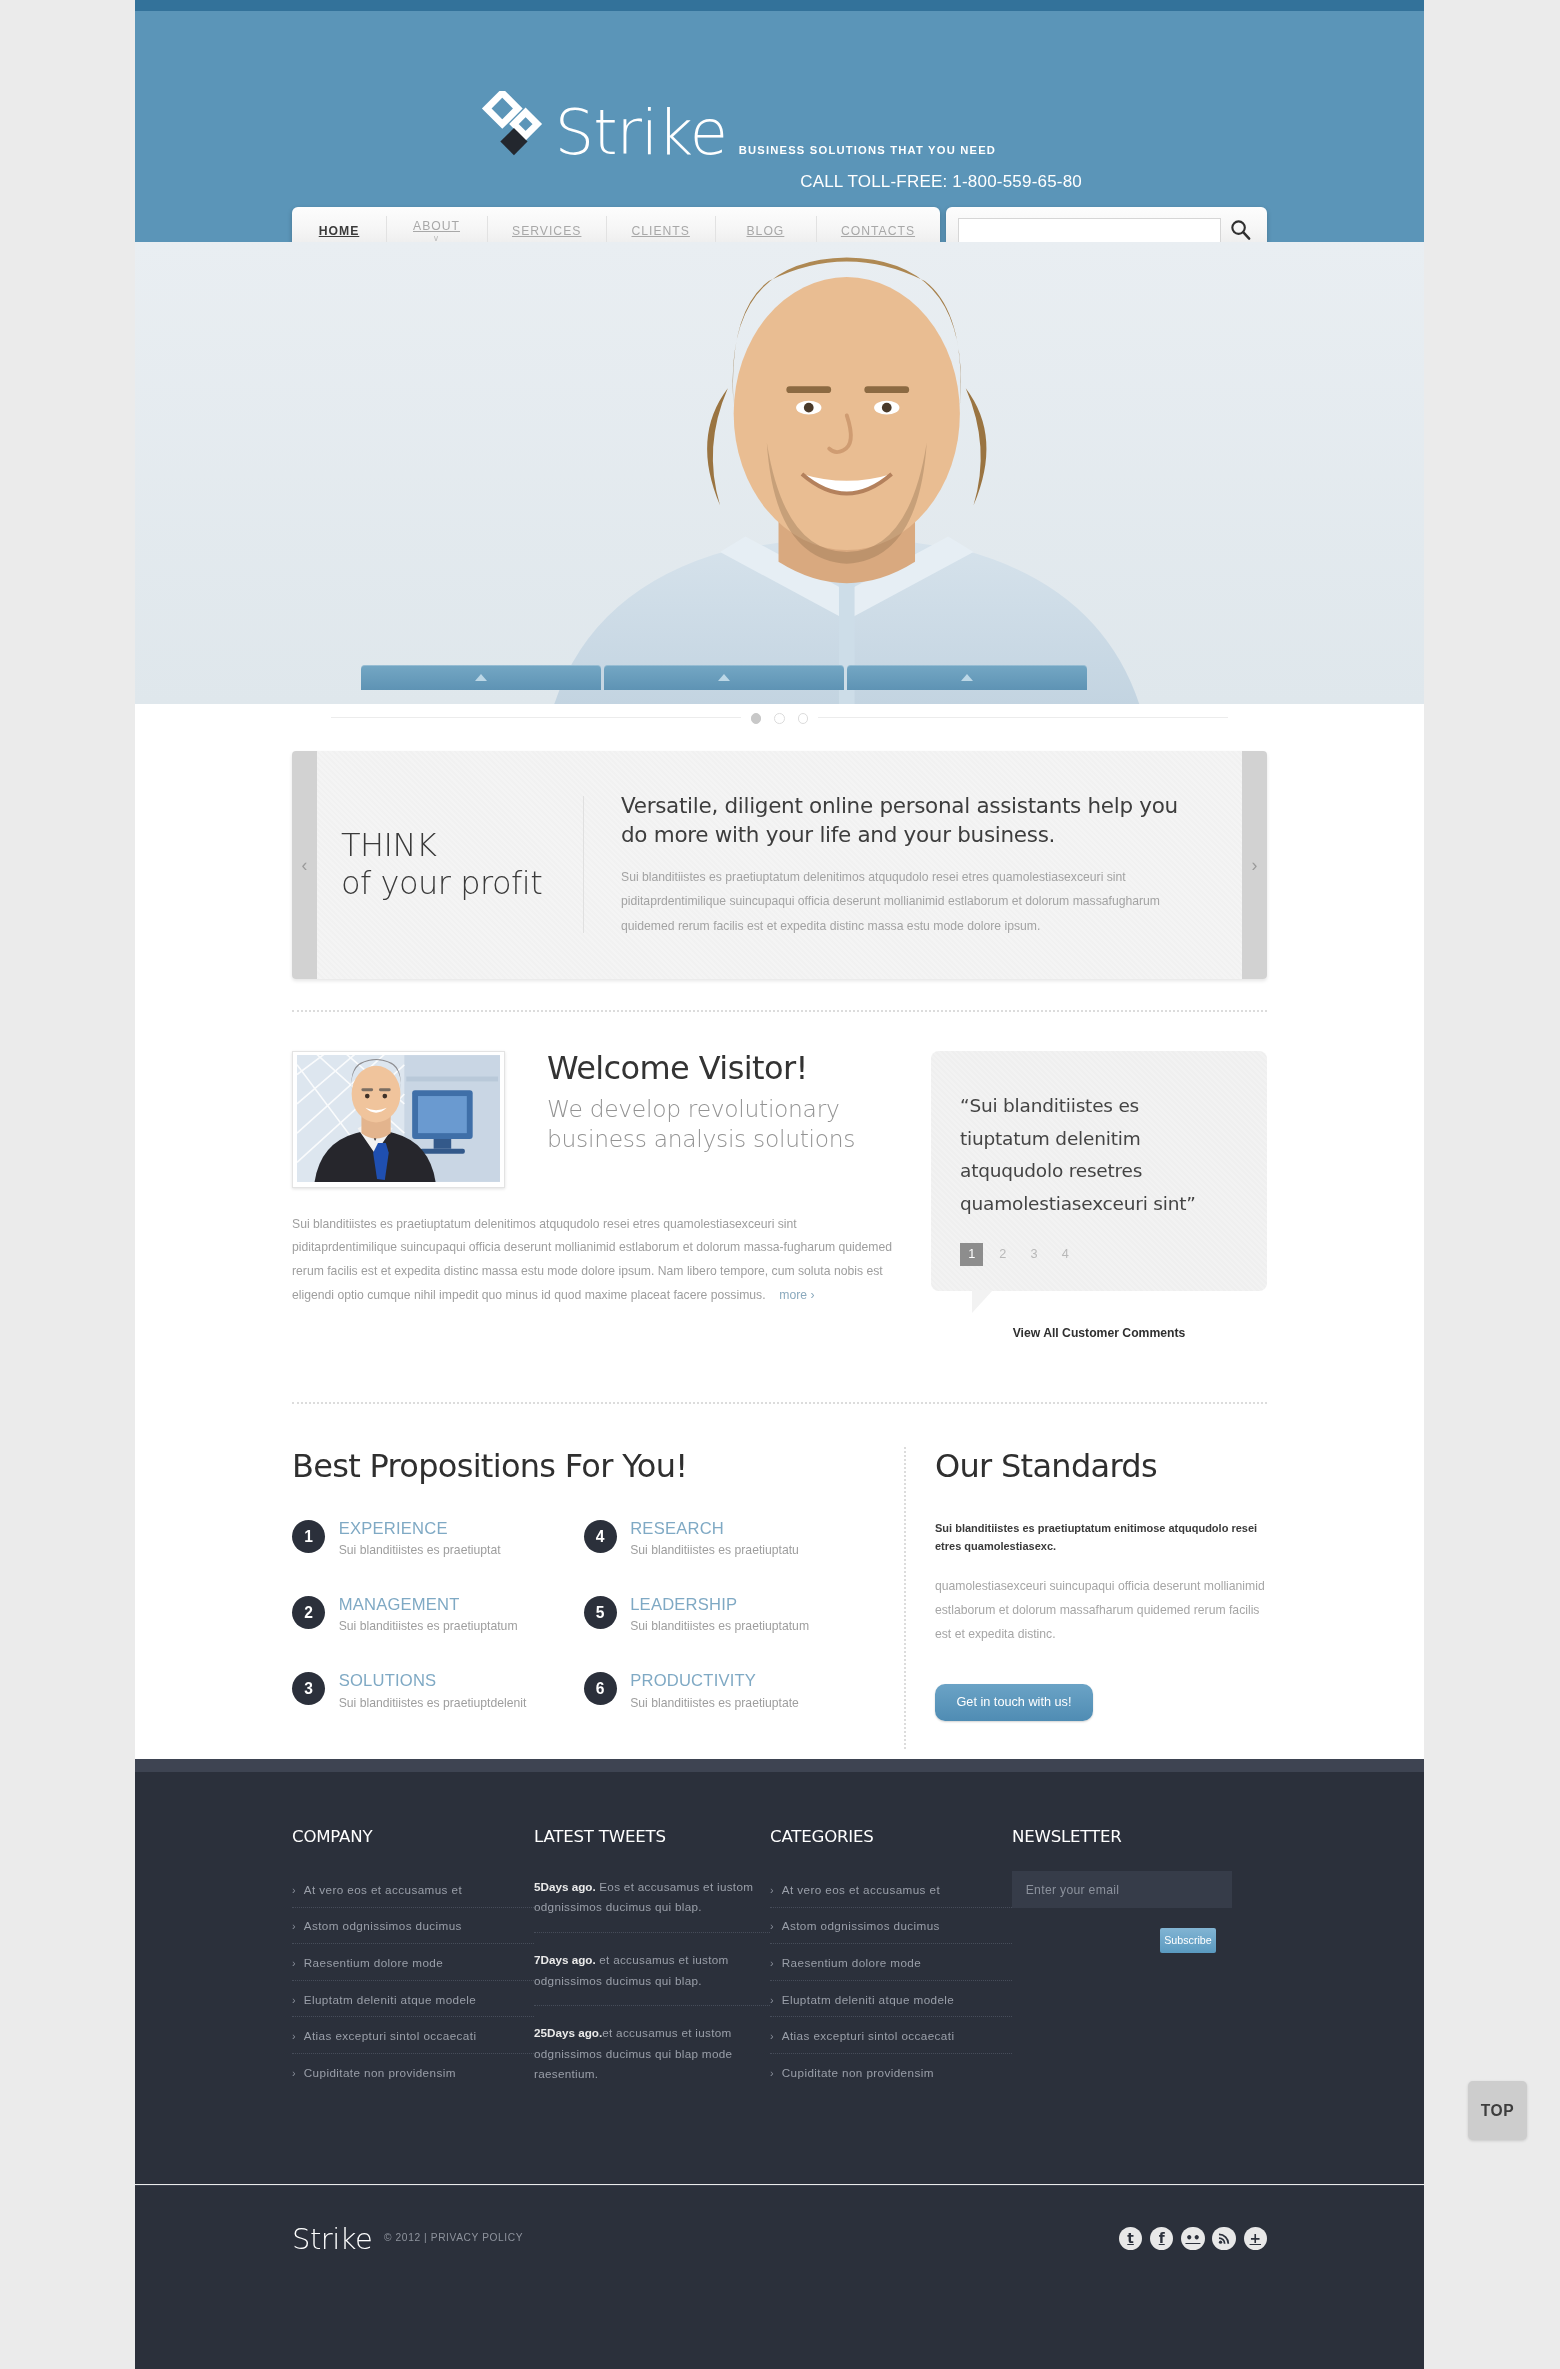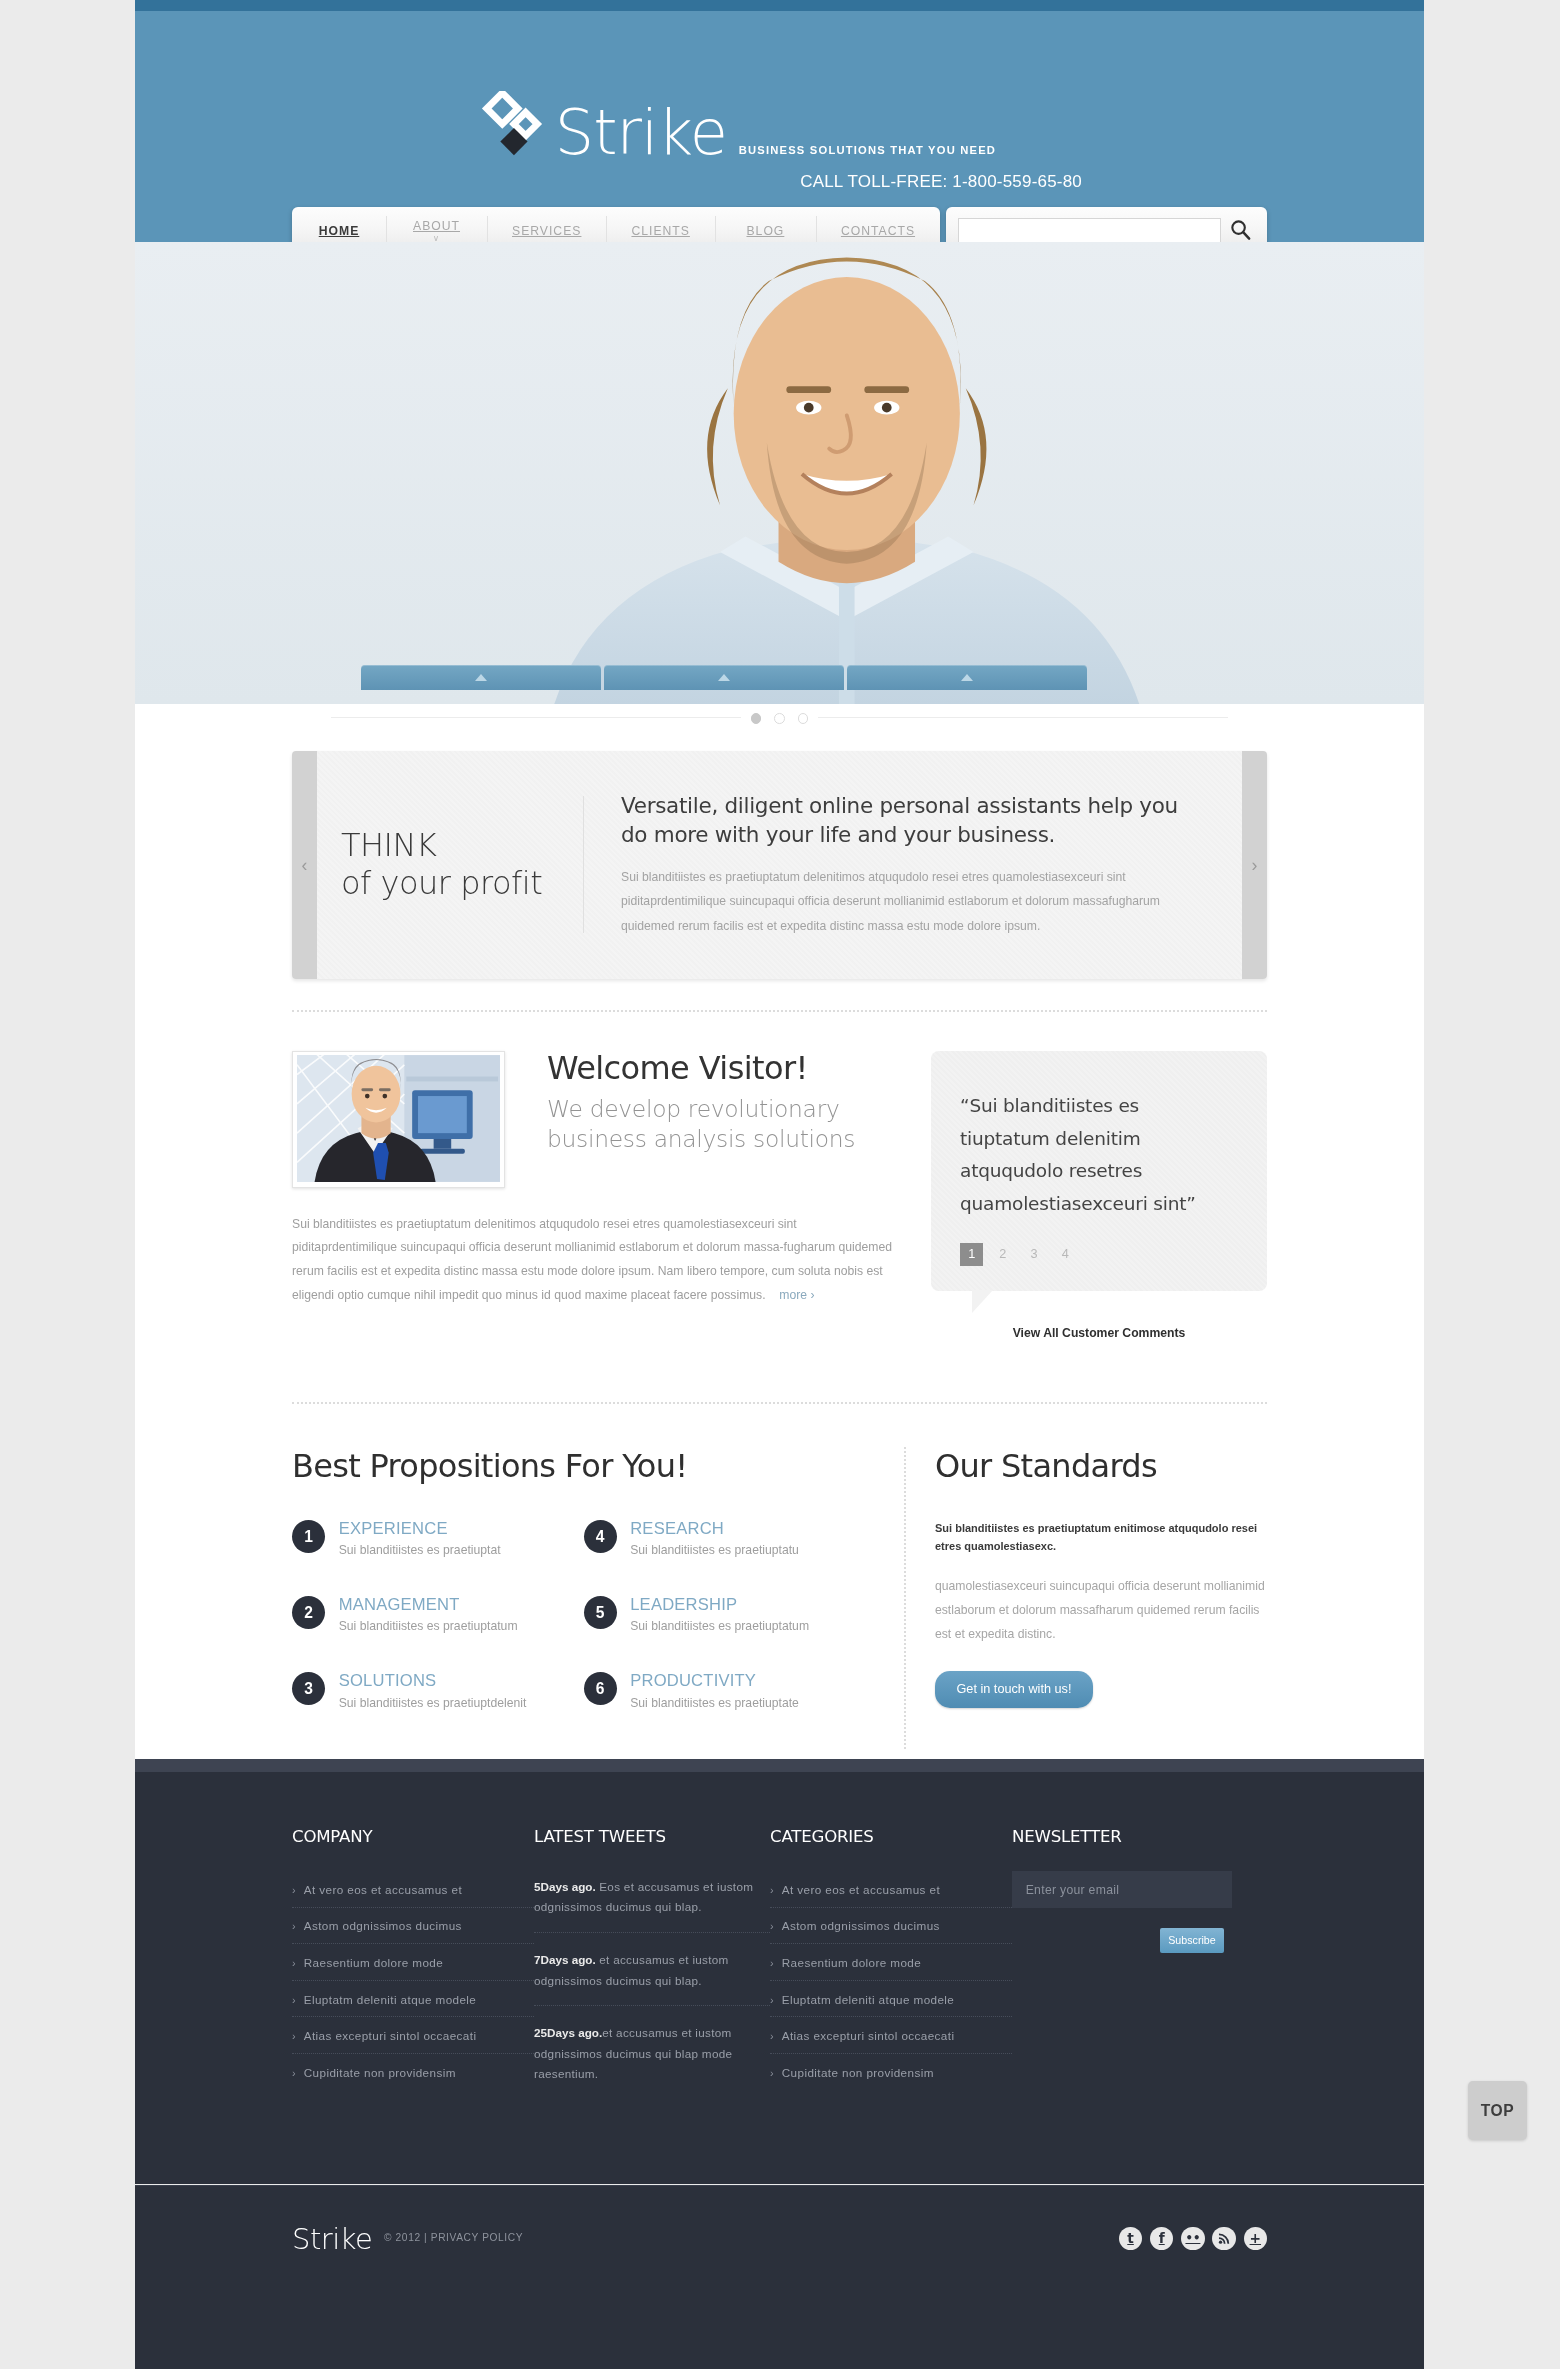--- a/index.html
+++ b/index.html
@@ -176,23 +176,23 @@
   .prop-num {
     width: 33px; height: 33px; flex: 0 0 33px; border-radius: 50%;
     background: #2b303b; color: #fff; font-size: 15.6px; font-weight: 700;
     display: flex; align-items: center; justify-content: center;
   }
   .prop-title { font-size: 16.6px; color: #7fa9c4; letter-spacing: 0.2px; line-height: 1.1; }
   .prop-desc { font-size: 12.2px; color: #9e9e9e; margin-top: 4.9px; }
   .std-strong { font-size: 11px; color: #3a3a3a; font-weight: 700; line-height: 1.62; margin-top: 35px; }
   .std-text { font-size: 12.2px; color: #a6a6a6; line-height: 1.95; margin-top: 19.5px; }
   .btn-touch {
-    display: inline-block; margin-top: 24px; padding: 11.7px 21.5px;
+    display: inline-block; margin-top: 37px; padding: 11.7px 21.5px;
     background: linear-gradient(to bottom, #6ba3c6 0%, #4f8cb3 100%);
-    color: #fff; font-size: 12.7px; border-radius: 15px; text-decoration: none;
+    color: #fff; font-size: 12.7px; border-radius: 10px; text-decoration: none;
     box-shadow: 0 1px 2px rgba(0,0,0,.18);
   }
 
   
   .footer { top: 1759px; height: 425px; background: #2b303b; border-top: 13.7px solid #3e4452; }
   .footer-wrap { width: 975px; margin: 0 auto; display: flex; padding-top: 55px; }
   .fcol { flex: 0 0 auto; }
   .fcol.c1 { width: 242px; }
   .fcol.c2 { width: 236px; }
   .fcol.c3 { width: 242px; }
@@ -207,21 +207,21 @@
   .tweet:last-child { border-bottom: none; }
   .tweet b { color: #eaeaea; font-size: 11.7px; font-weight: 700; }
   .tweet span { color: #9a9fa9; font-size: 11.7px; letter-spacing: 0.3px; line-height: 1.75; }
   .nl-input {
     width: 220px; height: 37px; background: #363c49; border: none;
     color: #9a9fa9; font-size: 12.2px; padding: 0 13.7px; outline: none;
     font-family: "Liberation Sans", sans-serif; letter-spacing: 0.3px;
   }
   .nl-input::placeholder { color: #8b919c; }
   .btn-sub {
-    display: block; margin: 19.5px 0 0 148px; width: 64px; height: 25px;
+    display: block; margin: 19.5px 0 0 148px; width: 56px; height: 25px;
     background: linear-gradient(to bottom, #82b4d3 0%, #5a9ac0 100%);
     color: #fff; font-size: 10.7px; border: none; border-radius: 2px; cursor: pointer;
     font-family: "Liberation Sans", sans-serif;
   }
 
   
   .bottom { top: 2185px; height: 185px; background: #2b303b; border-top: 1px solid #383e4b; }
   .bottom-wrap { width: 975px; margin: 0 auto; display: flex; align-items: center; height: 105px; }
   .b-logo { font-family: "DejaVu Sans", sans-serif; font-size: 29px; color: #fff; font-weight: 300; letter-spacing: -0.5px; }
   .b-copy { font-size: 10.2px; color: #8e939d; letter-spacing: 0.6px; margin-left: 11.7px; padding-bottom: 2.9px; }

